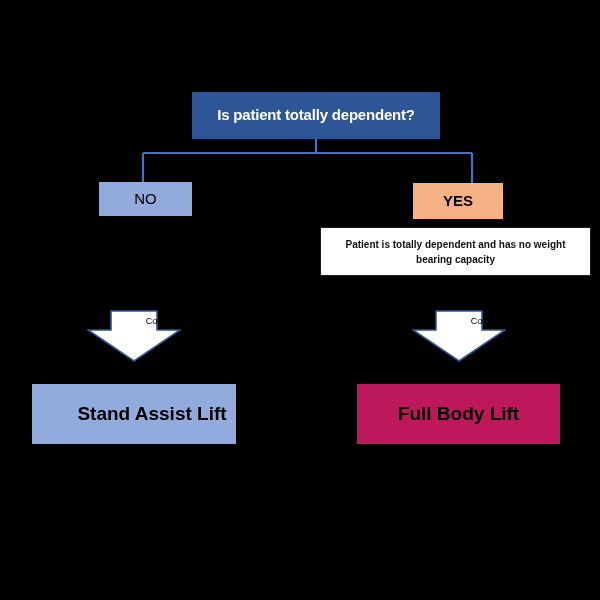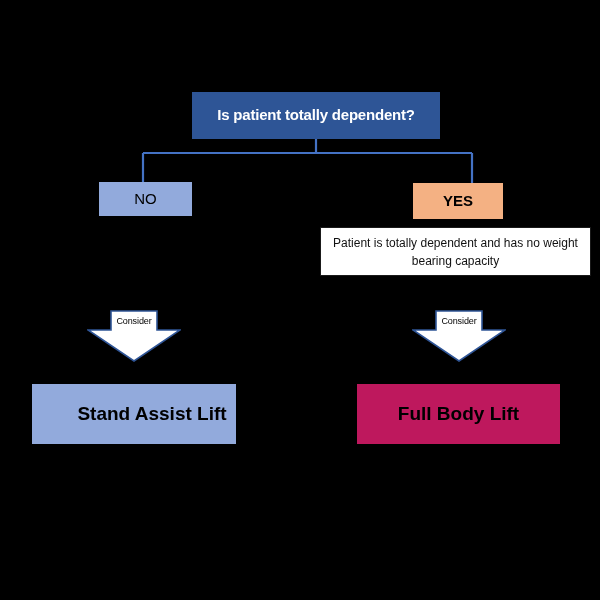--- a/index.html
+++ b/index.html
@@ -70,22 +70,22 @@
 
   
   #note-box {
     left: 320px;
     top: 211px;
     width: 271px;
     height: 49px;
     background: #FFFFFF;
     border: 1px solid #1A1A1A;
     color: #111111;
-    font-size: 12px;
-    font-weight: normal;
+    font-size: 10px;
+    font-weight: bold;
     padding: 16px 8px;
     line-height: 1.5;
   }
 
   
   #stand-assist-box {
     left: 32px;
     top: 368px;
     width: 204px;
     height: 60px;
@@ -125,21 +125,21 @@
   .consider-arrow svg {
     position: absolute;
     left: 0;
     top: 0;
   }
   .consider-label {
     position: absolute;
     left: 0;
     top: 6px;
     width: 94px;
-    text-align: center;
+    text-align: right;
     font-size: 9px;
     color: #000000;
     font-weight: normal;
     letter-spacing: -0.1px;
   }
   #consider-left  { left: 87px;  top: 294px; }
   #consider-right { left: 412px; top: 294px; }
 </style>
 </head>
 <body>

